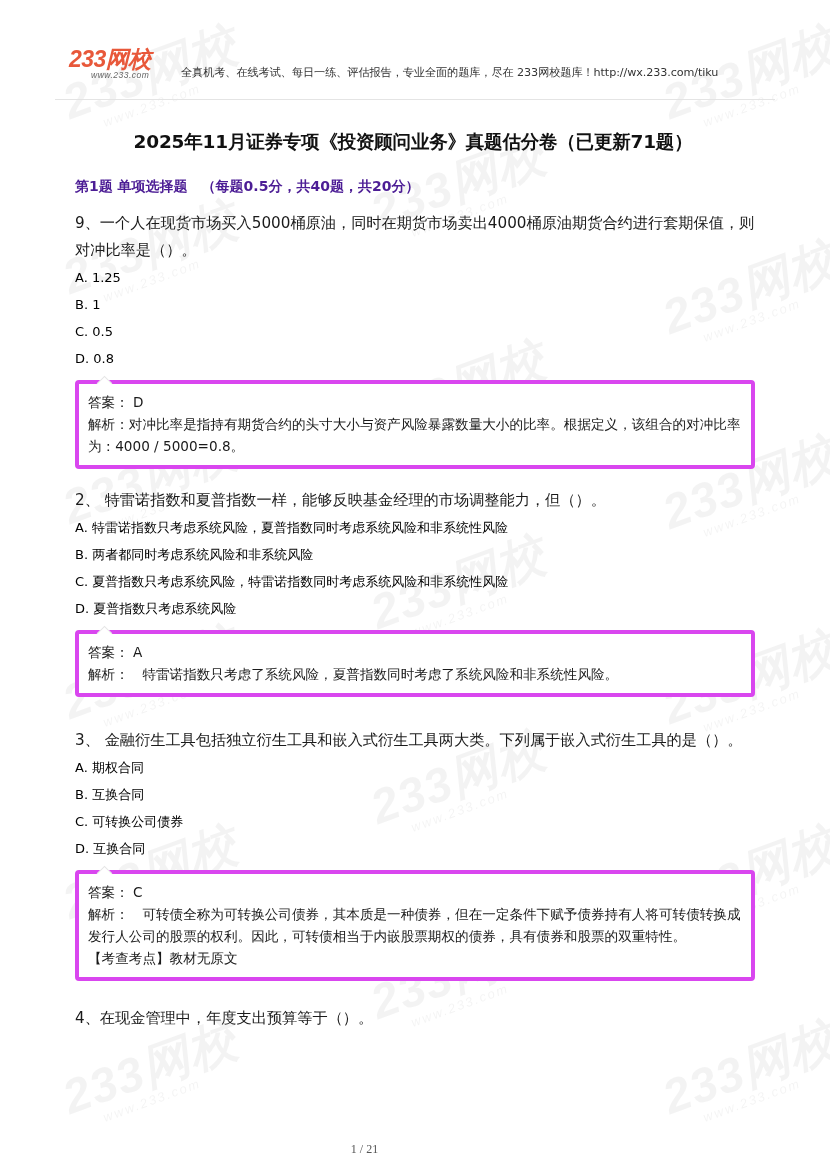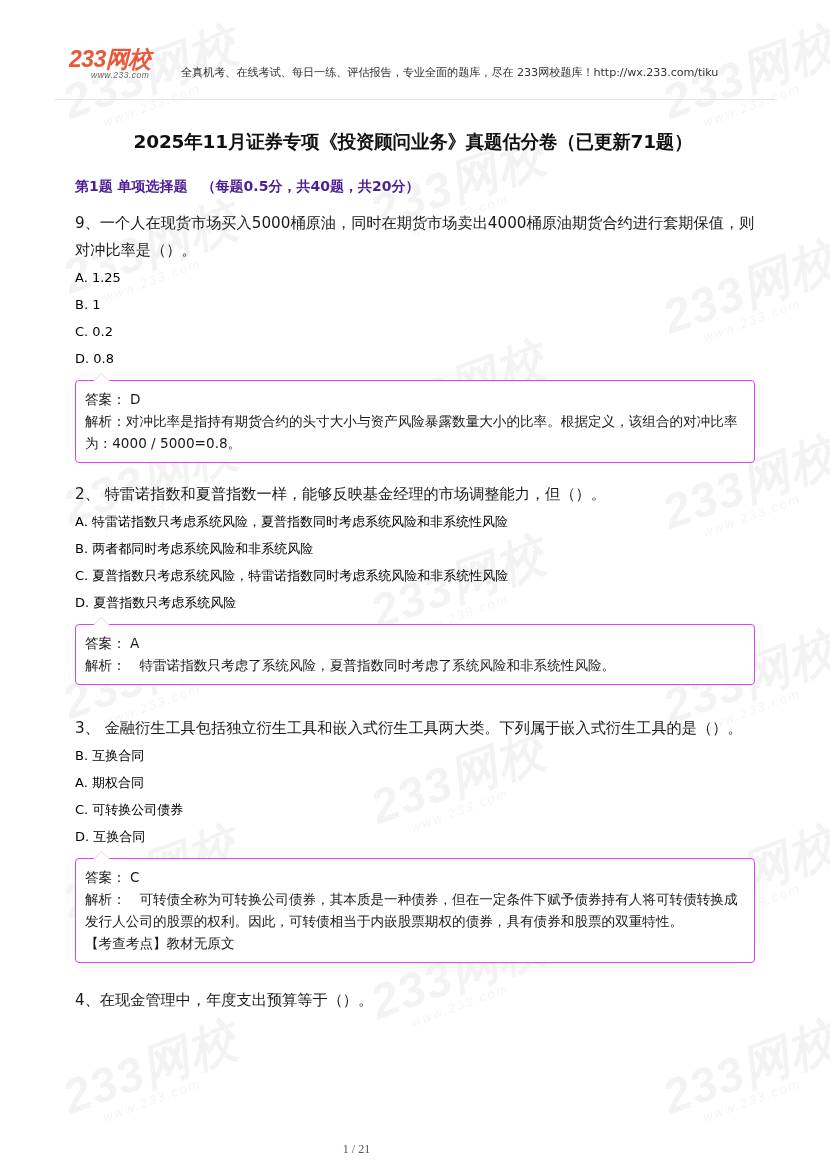--- a/index.html
+++ b/index.html
@@ -19,31 +19,31 @@
   .header-rule { position: absolute; left: 0; right: 0; top: 57px; height: 1px; background: #e4e4e4; }
 
   .content { position: absolute; left: 75px; top: 128px; width: 680px; z-index: 1; }
   .doc-title { font-size: 18.5px; font-weight: bold; color: #111; text-align: center; width: 680px; margin-left: -2px; line-height: 28px; white-space: nowrap; letter-spacing: -0.2px; }
   .section-title { margin-top: 20px; font-size: 14px; font-weight: bold; color: #4c1d95; line-height: 20px; white-space: nowrap; }
 
   .question { margin-top: 18px; }
   .q-stem { font-size: 15.2px; line-height: 27px; color: #1a1a1a; }
   .q-option { font-size: 13px; line-height: 27px; color: #000000; white-space: nowrap; }
 
-  .answer-box { position: relative; margin-top: 8px; border: 1px solid #d946ef; border-radius: 4px; padding: 7px 9px 8px 9px; background: #fff; }
+  .answer-box { position: relative; margin-top: 8px; border: 4px solid #d946ef; border-radius: 4px; padding: 7px 9px 8px 9px; background: #fff; }
   .answer-box::before { content: ""; position: absolute; top: -6px; left: 20px; width: 10px; height: 10px; background: #fff; border-left: 1px solid #e6e6e6; border-top: 1px solid #e6e6e6; transform: rotate(45deg); }
   .ans-line, .exp-line { font-size: 13.6px; line-height: 22px; color: #1a1a1a; }
   .ans-label, .exp-label { color: #1a1a1a; }
 
   #q1 { margin-top: 14px; }
   #q2 { }
   #q3 { margin-top: 30px; }
   #q4 { margin-top: 24px; }
 
-  .page-number { position: absolute; left: 4px; width: 705px; top: 1142px; text-align: center; font-family: "Liberation Serif", "DejaVu Serif", serif; font-size: 12px; color: #555; z-index: 1; }
+  .page-number { position: absolute; left: 12px; width: 705px; top: 1142px; text-align: center; font-family: "Liberation Serif", "DejaVu Serif", serif; font-size: 12px; color: #555; z-index: 1; }
 </style>
 </head>
 <body>
 
 <div class="watermarks">
   <div class="wm" style="left:62px;top:50px;">
       <span class="big">233网校</span>
       <span class="small">www.233.com</span>
     </div>
   <div class="wm" style="left:662px;top:50px;">
@@ -122,21 +122,21 @@
 </div>
 
 <div class="content">
   <h1 class="doc-title">2025年11月证券专项《投资顾问业务》真题估分卷（已更新71题）</h1>
   <div class="section-title">第1题 单项选择题　（每题0.5分，共40题，共20分）</div>
 
   <div class="question" id="q1">
     <div class="q-stem">9、一个人在现货市场买入5000桶原油，同时在期货市场卖出4000桶原油期货合约进行套期保值，则对冲比率是（）。</div>
     <div class="q-option">A. 1.25</div>
     <div class="q-option">B. 1</div>
-    <div class="q-option">C. 0.2</div>
+    <div class="q-option">C. 0.5</div>
     <div class="q-option">D. 0.8</div>
     <div class="answer-box">
       <div class="ans-line"><span class="ans-label">答案：</span>&nbsp;<span>D</span></div>
       <div class="exp-line"><span class="exp-label">解析：</span><span>对冲比率是指持有期货合约的头寸大小与资产风险暴露数量大小的比率。根据定义，该组合的对冲比率为：4000 / 5000=0.8。</span></div>
     </div>
   </div>
 
   <div class="question" id="q2">
     <div class="q-stem">2、 特雷诺指数和夏普指数一样，能够反映基金经理的市场调整能力，但（）。</div>
     <div class="q-option">A. 特雷诺指数只考虑系统风险，夏普指数同时考虑系统风险和非系统性风险</div>
@@ -144,22 +144,22 @@
     <div class="q-option">C. 夏普指数只考虑系统风险，特雷诺指数同时考虑系统风险和非系统性风险</div>
     <div class="q-option">D. 夏普指数只考虑系统风险</div>
     <div class="answer-box">
       <div class="ans-line"><span class="ans-label">答案：</span>&nbsp;<span>A</span></div>
       <div class="exp-line"><span class="exp-label">解析：</span><span>　特雷诺指数只考虑了系统风险，夏普指数同时考虑了系统风险和非系统性风险。</span></div>
     </div>
   </div>
 
   <div class="question" id="q3">
     <div class="q-stem">3、 金融衍生工具包括独立衍生工具和嵌入式衍生工具两大类。下列属于嵌入式衍生工具的是（）。</div>
+    <div class="q-option">A. 期权合同</div>
     <div class="q-option">B. 互换合同</div>
-    <div class="q-option">A. 期权合同</div>
     <div class="q-option">C. 可转换公司债券</div>
     <div class="q-option">D. 互换合同</div>
     <div class="answer-box">
       <div class="ans-line"><span class="ans-label">答案：</span>&nbsp;<span>C</span></div>
       <div class="exp-line"><span class="exp-label">解析：</span><span>　可转债全称为可转换公司债券，其本质是一种债券，但在一定条件下赋予债券持有人将可转债转换成发行人公司的股票的权利。因此，可转债相当于内嵌股票期权的债券，具有债券和股票的双重特性。</span></div>
       <div class="exp-line">【考查考点】教材无原文</div>
     </div>
   </div>
 
   <div class="question" id="q4">

